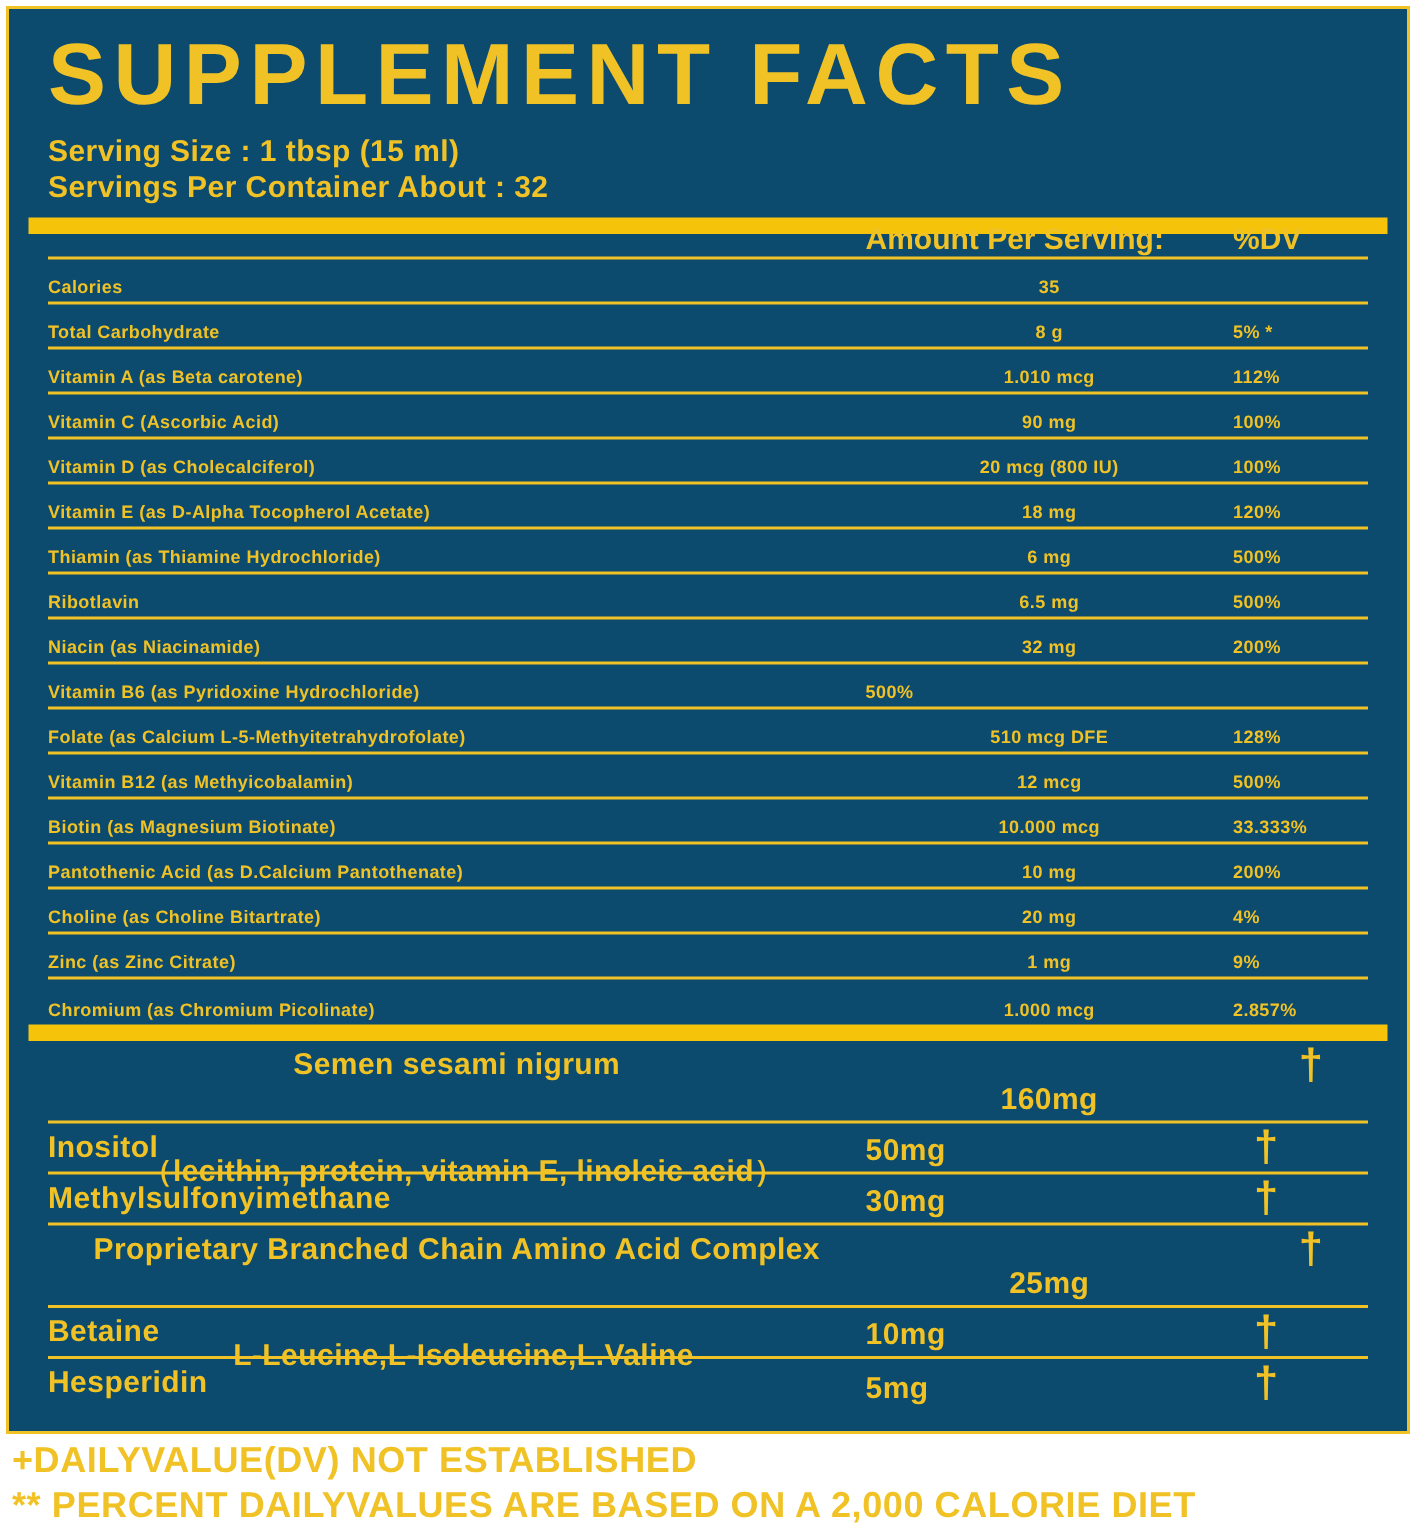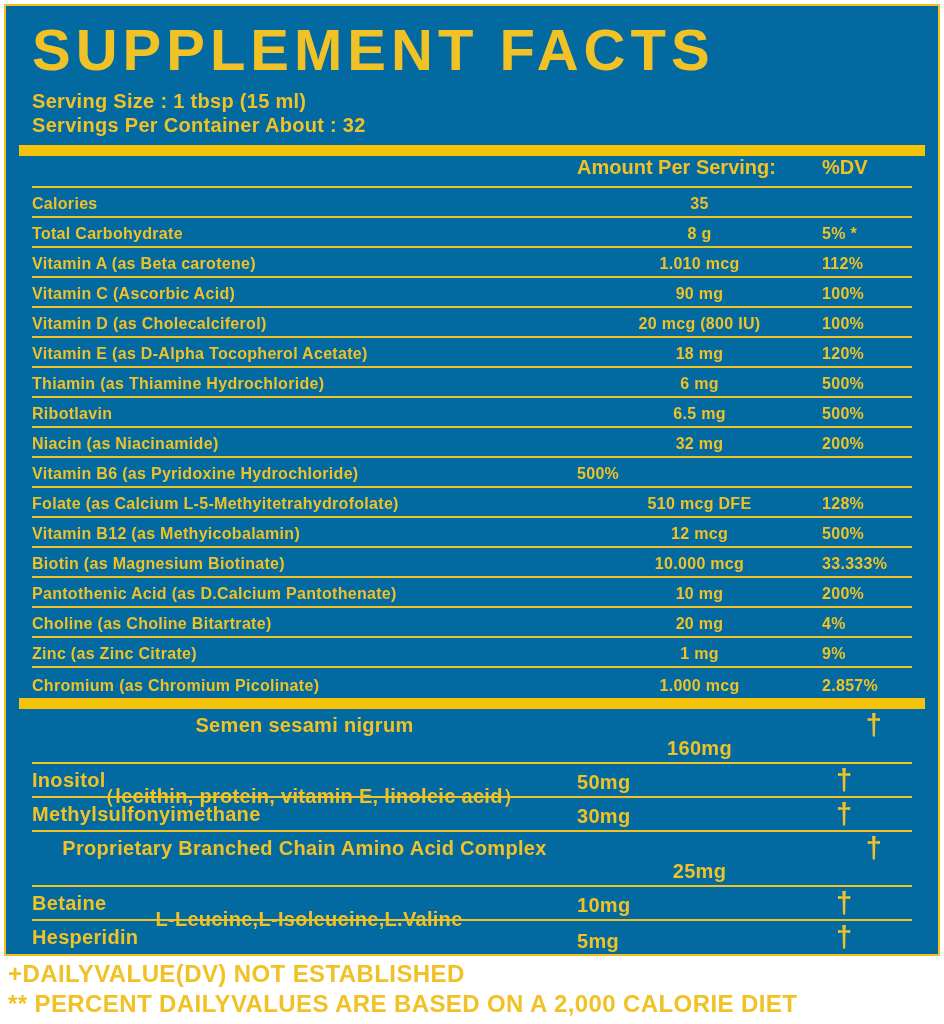--- a/index.html
+++ b/index.html
@@ -12,21 +12,21 @@
     font-family:"Liberation Sans",sans-serif;
     font-weight:700;
     color:var(--accent);
     position:relative;
   }
   .box{
     position:absolute;
     left:4px;top:4px;right:4px;height:952px;
     border:2px solid var(--accent);
     padding:14px 26px 0 26px;
-    background:#0369a1;
+    background:#0c4a6e;
   }
   .title{
     font-size:58px;
     letter-spacing:5px;
     line-height:1.05;
     white-space:nowrap;
   }
   .serving-block{margin-top:8px;}
   .serving-line{
     font-size:20px;
@@ -34,36 +34,36 @@
     letter-spacing:0.3px;
   }
   .thick-bar{
     height:11px;
     background:var(--bar);
     margin:7px -13px 0 -13px;
   }
   .thick-bar.second{margin-top:0;}
   .col-header{
     display:flex;
-    align-items:flex-start;
-    height:32px;
+    align-items:center;
+    height:17px;
     padding-bottom:5px;
     border-bottom:2.5px solid var(--accent);
     font-size:20px;
   }
   .col-spacer{flex:0 0 545px;}
   .col-amount{flex:0 0 245px;}
   .col-dv{flex:1;}
   .row{
     display:flex;
     align-items:flex-end;
     height:30px;
     padding-bottom:3px;
     border-bottom:2px solid var(--accent);
-    font-size:16px;
+    font-size:12px;
     letter-spacing:0.3px;
   }
   #main-rows .row:last-child{border-bottom:none;}
   .cell.name{flex:0 0 545px;}
   .cell.amount{flex:0 0 245px;text-align:center;}
   .cell.dv{flex:1;}
   .srow{
     display:flex;
     height:34px;
     border-bottom:2px solid var(--accent);

